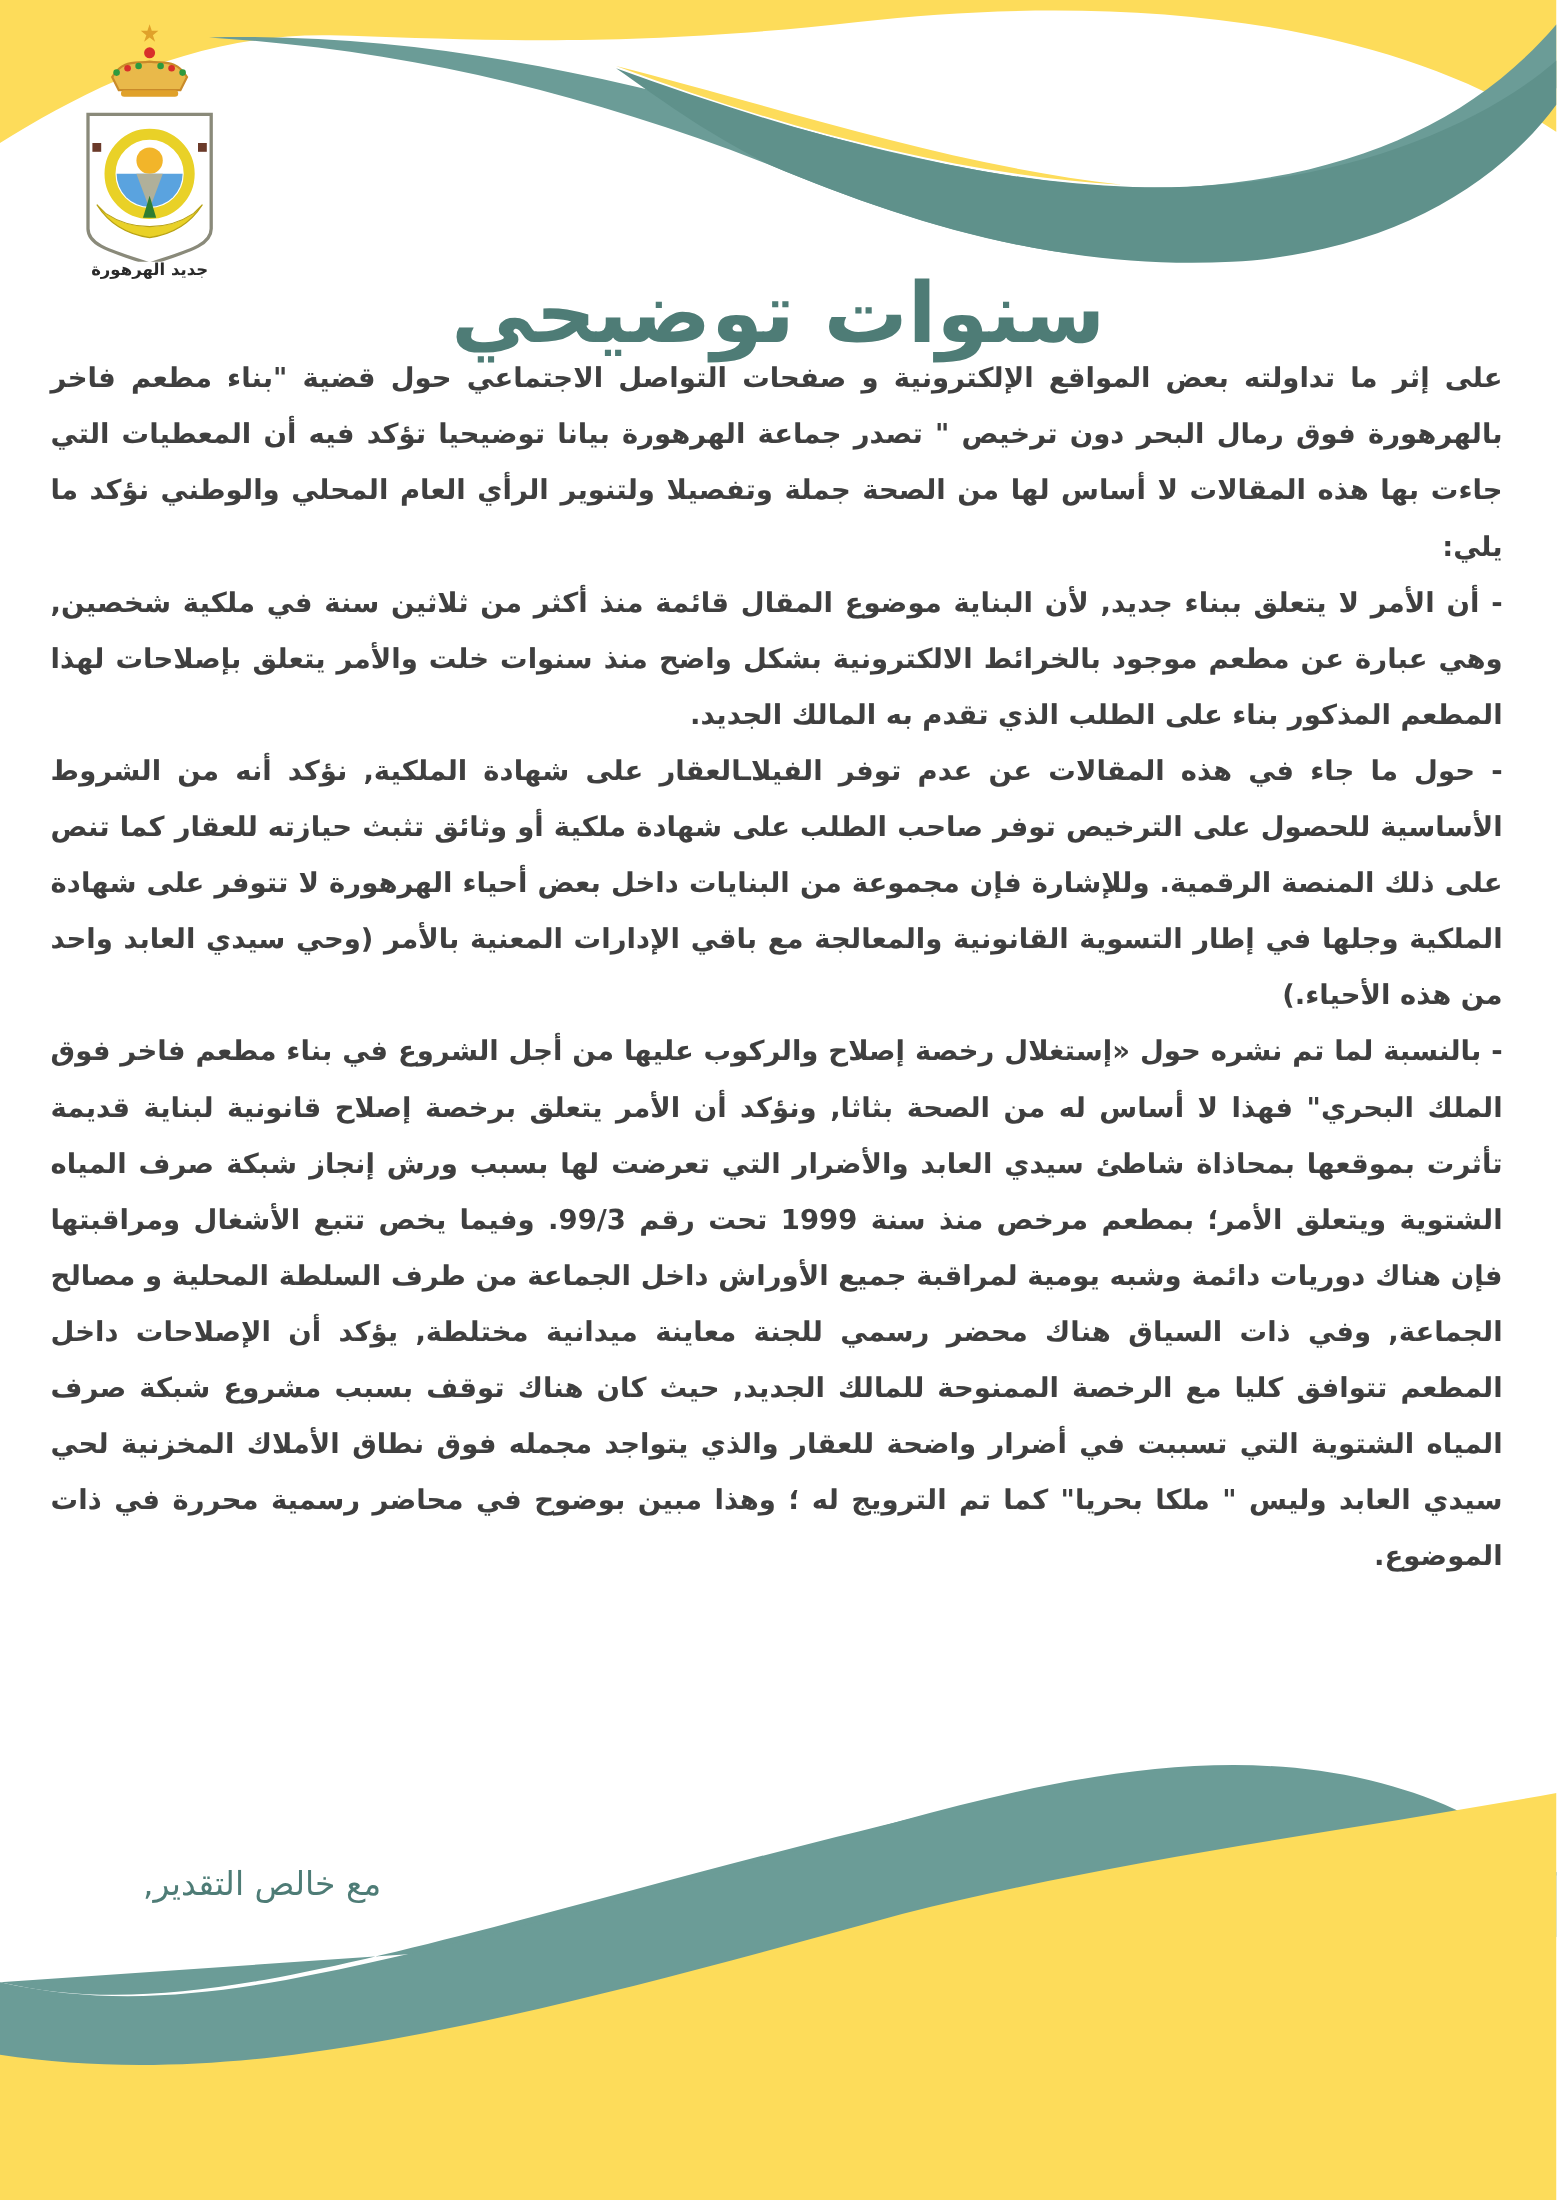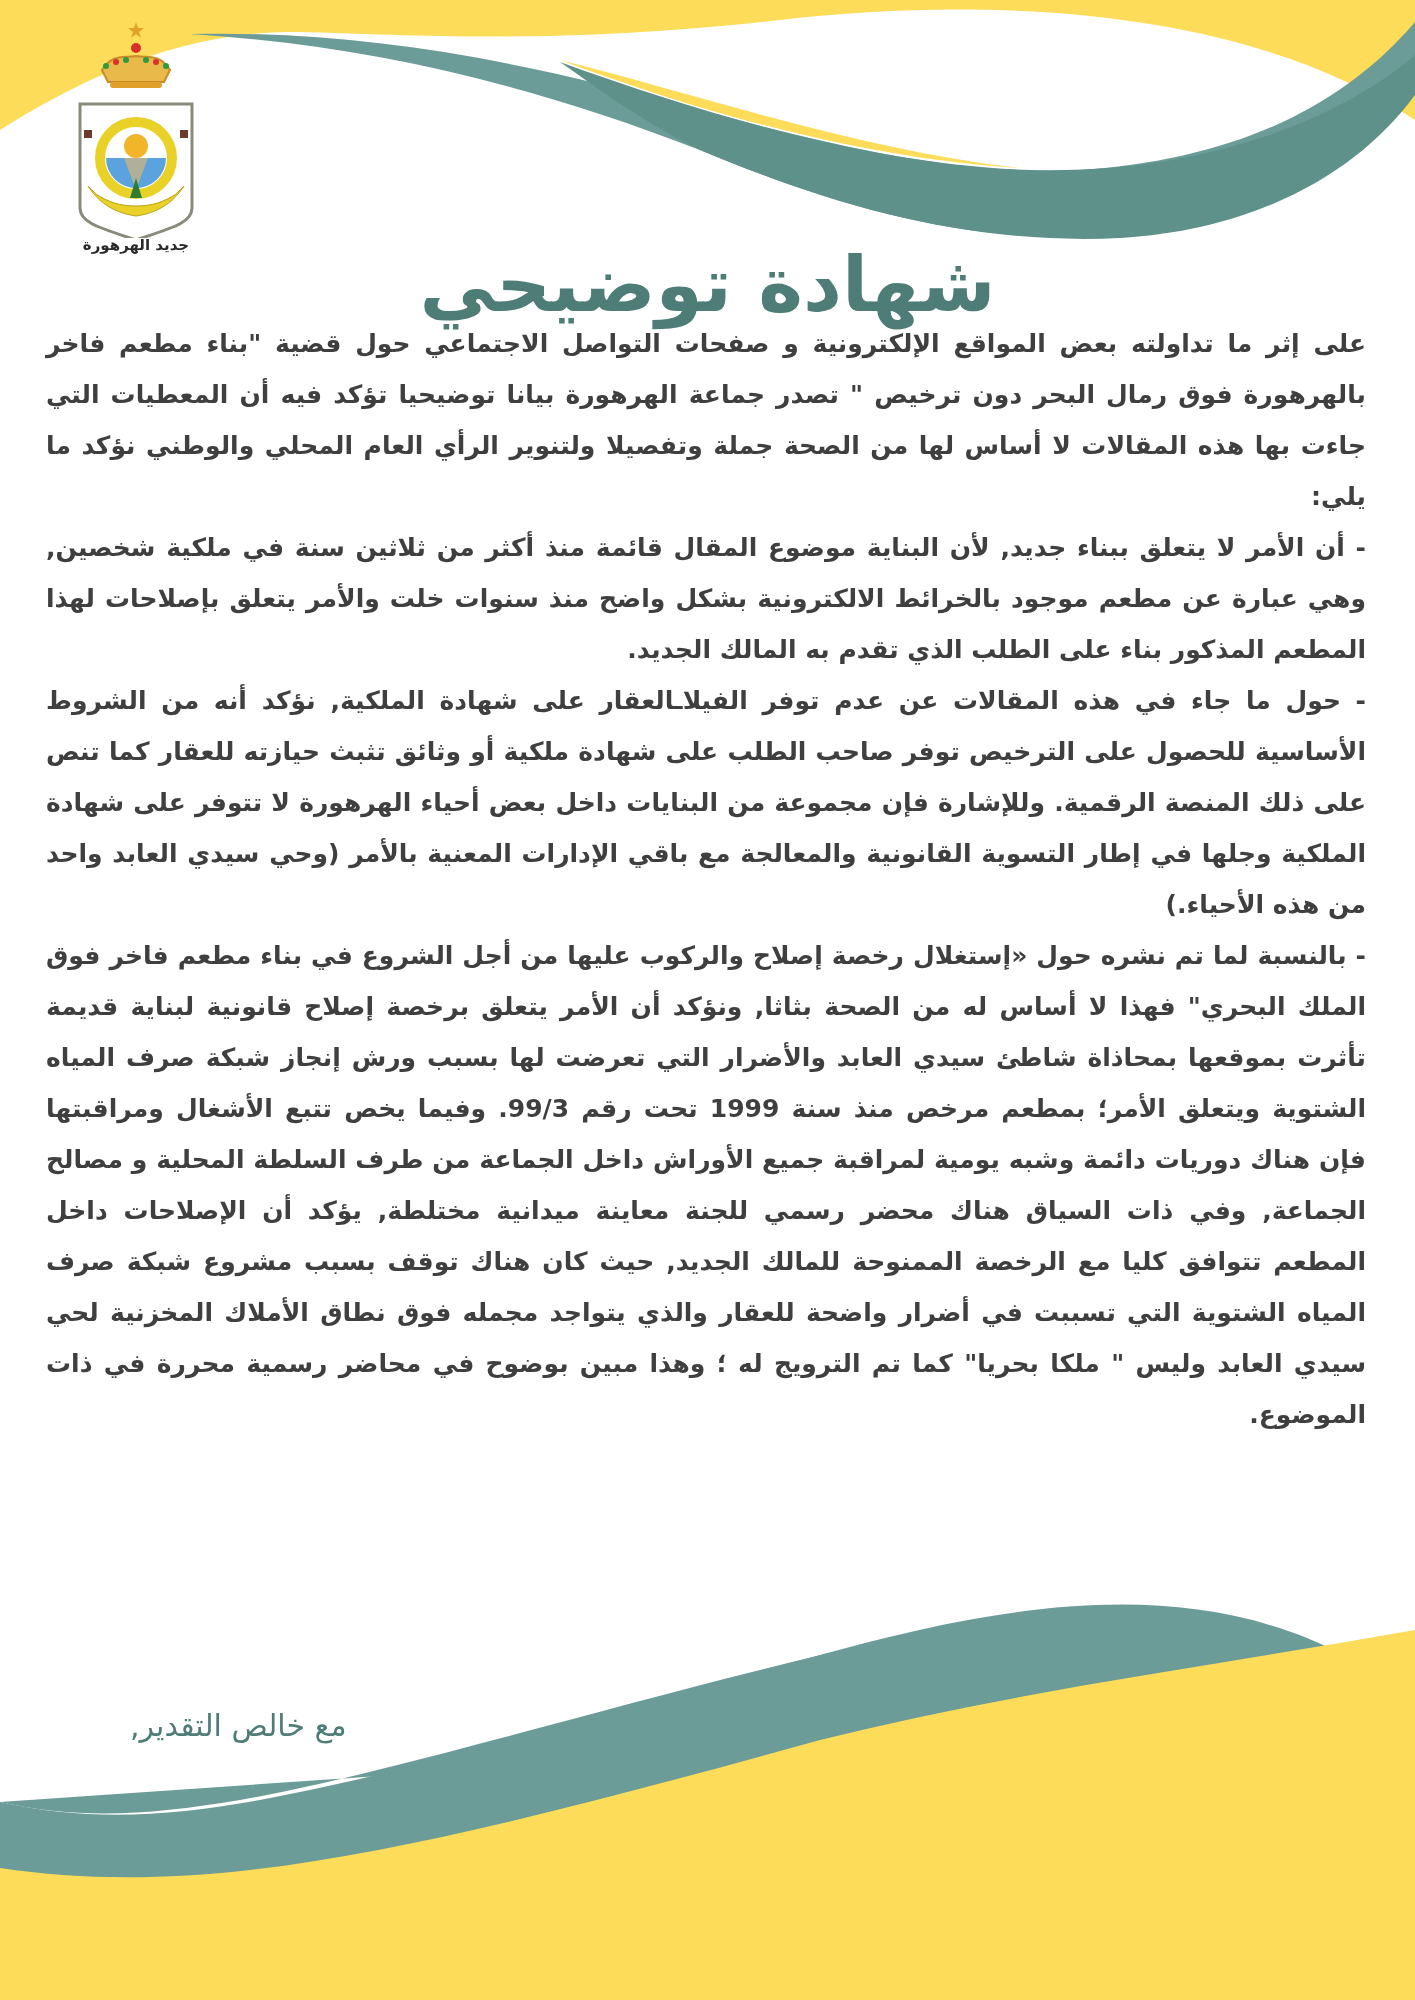--- a/index.html
+++ b/index.html
@@ -28,21 +28,21 @@
     .body-text {
       position: absolute; left: 46px; width: 1320px; top: 318px; z-index: 2;
       direction: rtl; text-align: justify; text-align-last: right;
       font-family: "DejaVu Sans", sans-serif; font-weight: bold;
       font-size: 25px; line-height: 51px; color: #3f3f3f;
     }
     .body-text p { margin: 0; }
     .closing {
       position: absolute; left: 130px; top: 1696px; z-index: 2;
       direction: rtl; font-family: "DejaVu Sans", sans-serif;
-      font-size: 30px; color: #4e7c76; font-weight: normal; margin-top: 12px;
+      font-size: 30px; color: #4e7c76; font-weight: normal;
     }
   </style>
 </head>
 <body>
 
 <svg class="bg-svg" viewBox="0 0 1415 2000" preserveAspectRatio="none">
 
   <path fill="#fddc5a" d="M0,0 L1415,0 L1415,120 C1250,10 1000,-5 780,20 C560,45 420,35 300,32 C180,30 80,80 0,130 Z"></path>
 
   <path fill="#6b9c97" d="M190,34 C360,30 520,60 700,110 C850,150 960,175 1080,170 C1230,160 1340,110 1415,22 L1415,80 C1330,170 1220,225 1080,235 C950,242 820,200 700,150 C520,80 360,45 190,34 Z"></path>
@@ -81,21 +81,21 @@
     <polygon points="52,140 76,140 64,172" fill="#b0b09a"></polygon>
 
     <path d="M16,168 C30,190 50,196 64,198 C78,196 98,190 112,168 L104,176 C92,184 80,188 64,188 C48,188 36,184 24,176 Z" fill="#e9d127" stroke="#b8a215" stroke-width="1"></path>
     <polygon points="64,160 58,180 70,180" fill="#2e7d32"></polygon>
     <rect x="12" y="112" width="8" height="8" fill="#6b3a2a"></rect>
     <rect x="108" y="112" width="8" height="8" fill="#6b3a2a"></rect>
   </svg>
   <div class="logo-caption">جديد الهرهورة</div>
 </div>
 
-<h1 class="title"><span>شهادة توضيحي</span></h1>
+<h1 class="title"><span>سنوات توضيحي</span></h1>
 
 <div class="body-text">
   <p> على إثر ما تداولته بعض المواقع الإلكترونية و صفحات التواصل الاجتماعي حول قضية "بناء مطعم فاخر بالهرهورة فوق رمال البحر دون ترخيص " تصدر جماعة الهرهورة بيانا توضيحيا تؤكد فيه أن المعطيات التي جاءت بها هذه المقالات لا أساس لها من الصحة جملة وتفصيلا ولتنوير الرأي العام المحلي والوطني نؤكد ما يلي:</p>
   <p>- أن الأمر لا يتعلق ببناء جديد, لأن البناية موضوع المقال قائمة منذ أكثر من ثلاثين سنة في ملكية شخصين, وهي عبارة عن مطعم موجود بالخرائط الالكترونية بشكل واضح منذ سنوات خلت والأمر يتعلق بإصلاحات لهذا المطعم المذكور بناء على الطلب الذي تقدم به المالك الجديد.</p>
   <p>- حول ما جاء في هذه المقالات عن عدم توفر الفيلاـالعقار على شهادة الملكية, نؤكد أنه من الشروط الأساسية للحصول على الترخيص توفر صاحب الطلب على شهادة ملكية أو وثائق تثبث حيازته للعقار كما تنص على ذلك المنصة الرقمية. وللإشارة فإن مجموعة من البنايات داخل بعض أحياء الهرهورة لا تتوفر على شهادة الملكية وجلها في إطار التسوية القانونية والمعالجة مع باقي الإدارات المعنية  بالأمر (وحي سيدي العابد واحد من هذه الأحياء.)</p>
   <p>- بالنسبة لما تم نشره حول «إستغلال رخصة إصلاح والركوب عليها من أجل الشروع في بناء مطعم فاخر فوق الملك البحري" فهذا لا أساس له من الصحة بثاثا, ونؤكد أن الأمر يتعلق برخصة إصلاح قانونية لبناية قديمة تأثرت بموقعها بمحاذاة شاطئ سيدي العابد والأضرار التي تعرضت لها بسبب ورش إنجاز شبكة صرف المياه الشتوية ويتعلق الأمر؛ بمطعم مرخص منذ سنة 1999 تحت رقم 99/3. وفيما يخص تتبع الأشغال ومراقبتها فإن هناك دوريات دائمة وشبه يومية لمراقبة جميع الأوراش داخل الجماعة من طرف السلطة المحلية و مصالح الجماعة,  وفي ذات السياق هناك محضر رسمي للجنة معاينة ميدانية مختلطة, يؤكد أن الإصلاحات داخل المطعم تتوافق كليا مع الرخصة الممنوحة للمالك الجديد, حيث كان هناك توقف بسبب مشروع  شبكة صرف المياه الشتوية  التي تسببت في أضرار واضحة للعقار والذي يتواجد مجمله فوق نطاق الأملاك المخزنية لحي سيدي العابد وليس " ملكا بحريا" كما تم الترويج له ؛ وهذا مبين بوضوح في محاضر رسمية محررة في ذات الموضوع.</p>
 </div>
 
 <div class="closing">مع خالص التقدير,</div>
 

